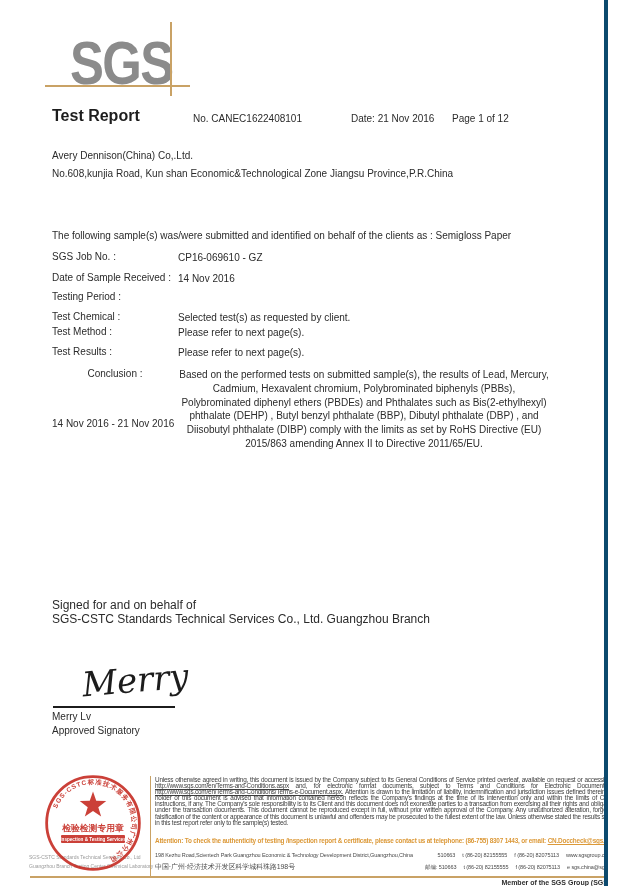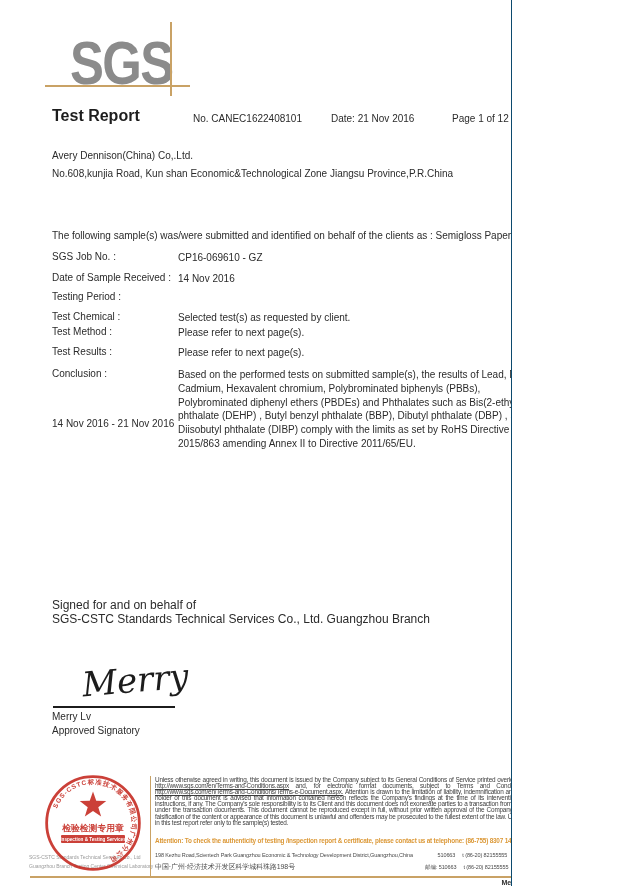--- a/index.html
+++ b/index.html
@@ -1,51 +1,51 @@
 <!DOCTYPE html>
 <html><head>
 <meta charset="utf-8">
 <title>SGS Test Report</title>
 <style>
   * { margin: 0; padding: 0; box-sizing: border-box; }
   html,body { background: #ffffff; }
   .page {
     position: relative;
-    width: 512px; height: 886px;
+    width: 608px; height: 886px;
     background: #ffffff;
     font-family: "Liberation Sans", sans-serif;
     color: #2f2f2f;
     overflow: hidden;
-    border-right: 1px solid #0c4a6e;
+    border-right: 4px solid #0c4a6e;
   }
   
   .logo-text {
     position: absolute; left: 70px; top: 32px;
     font-size: 62px; font-weight: 700; line-height: 1;
     color: #8b8b8b; letter-spacing: -2px;
     transform: scaleX(0.82); transform-origin: left top;
   }
   .logo-hline { position: absolute; left: 45px; top: 85px; width: 145px; height: 2px; background: #c9a265; }
   .logo-vline { position: absolute; left: 170px; top: 22px; width: 2px; height: 74px; background: #c9a265; }
   
   .rpt-title { position: absolute; left: 52px; top: 107px; font-size: 16px; font-weight: 700; color: #1d1d1d; }
   .hdr-item { position: absolute; top: 113px; font-size: 10px; color: #2b2b2b; }
   .hdr-no   { left: 193px; }
-  .hdr-date { left: 331px; }
+  .hdr-date { left: 351px; }
   .hdr-page { left: 452px; }
   
   .client { position: absolute; left: 52px; top: 150px; font-size: 10px; color: #2b2b2b; }
   .client div { margin-bottom: 7px; }
   
   .sample-line { position: absolute; left: 52px; top: 230px; font-size: 10px; color: #2b2b2b; width: 540px; }
   .frow { position: absolute; left: 52px; display: flex; font-size: 10px; color: #2b2b2b; width: 545px; }
   .frow .lbl { width: 126px; flex: 0 0 126px; }
   .frow .val { flex: 1; line-height: 13.8px; }
   .r0 { top: 251px; } .r1 { top: 272px; } .r2 { top: 291px; flex-direction: column; }
-  .r3 { top: 311px; } .r4 { top: 326px; } .r5 { top: 346px; } .r6 { top: 368px; }
+  .r3 { top: 311px; } .r4 { top: 326px; } .r5 { top: 346px; } .r6 { top: 368px; text-align: center; }
   .r6 .val { max-width: 372px; }
   
   .signed-block { position: absolute; left: 52px; top: 598px; font-size: 12px; line-height: 14px; color: #2b2b2b; }
   .handwriting {
     position: absolute; left: 82px; top: 660px;
     font-family: "DejaVu Serif", serif; font-style: italic;
     font-size: 34px; color: #1c1c1c; transform: rotate(-5deg);
   }
   .sig-line { position: absolute; left: 53px; top: 706px; width: 122px; height: 2px; background: #1c1c1c; }
   .sig-name { position: absolute; left: 52px; top: 711px; font-size: 10px; color: #2b2b2b; }

